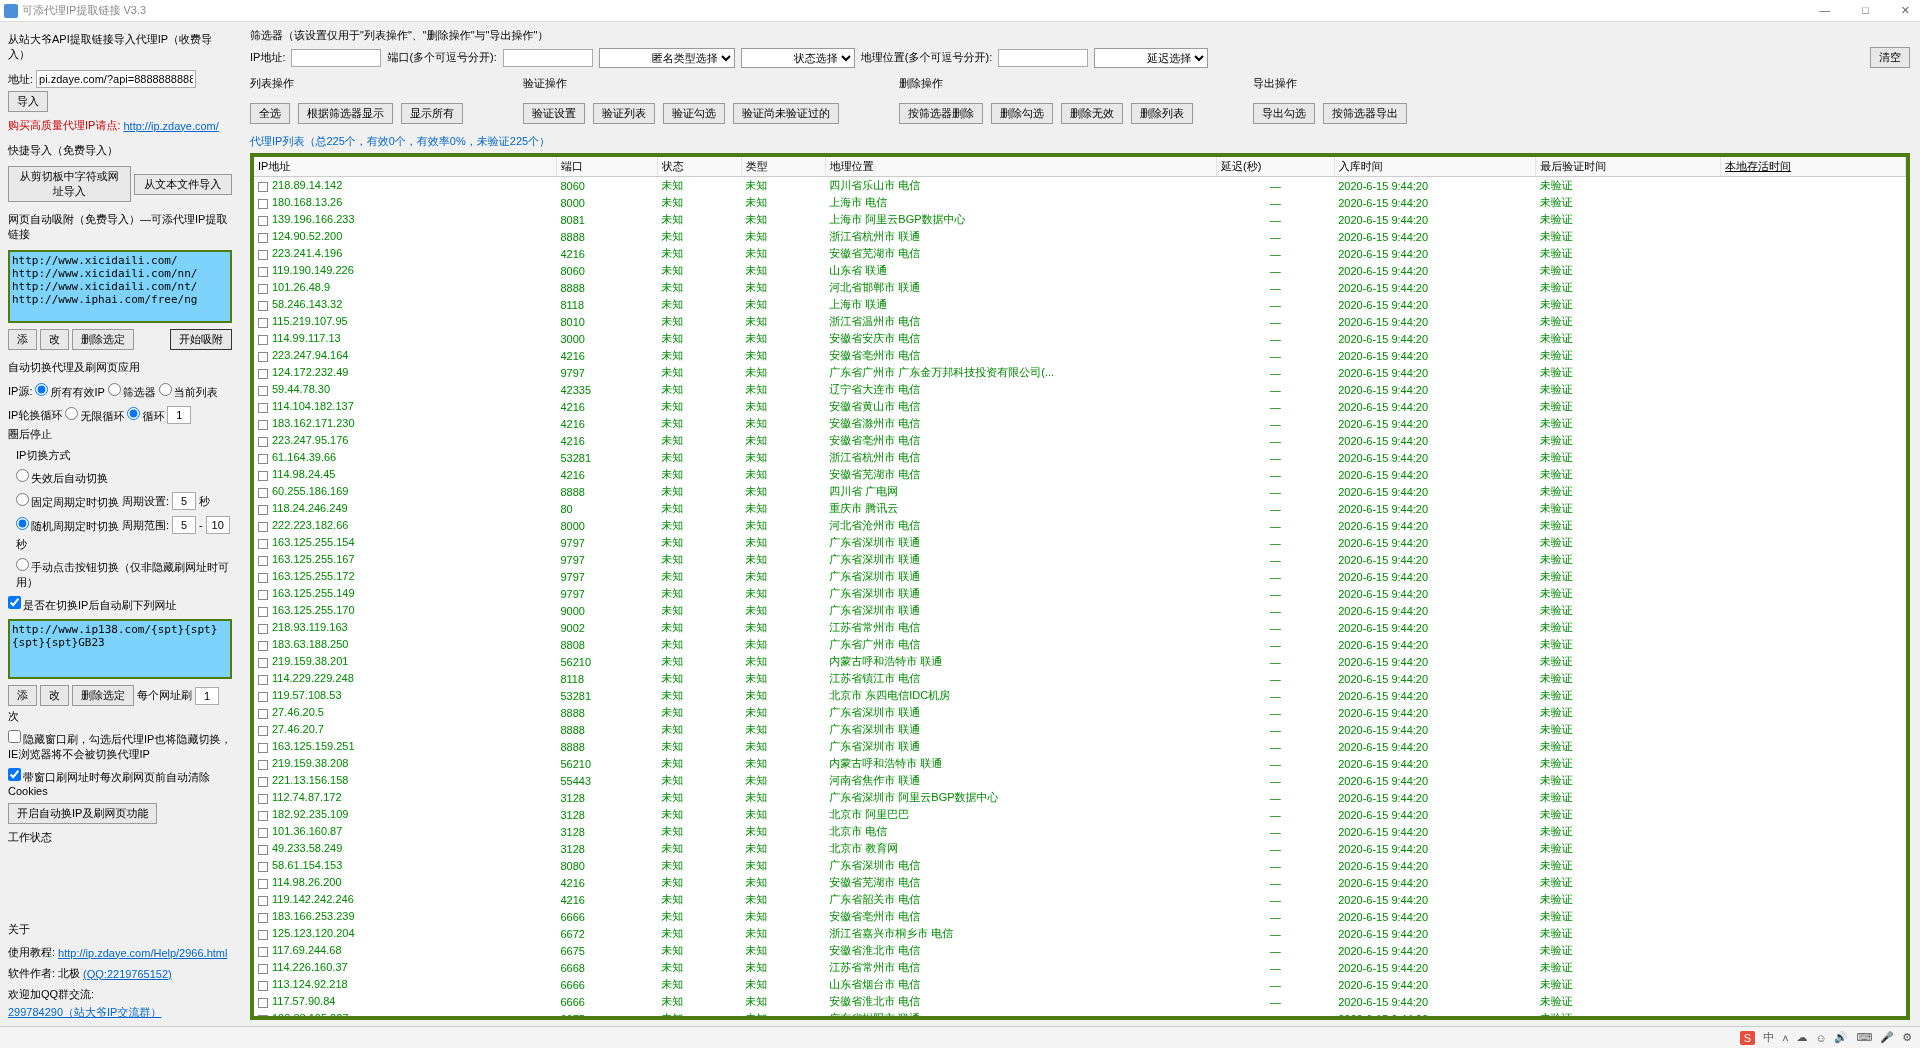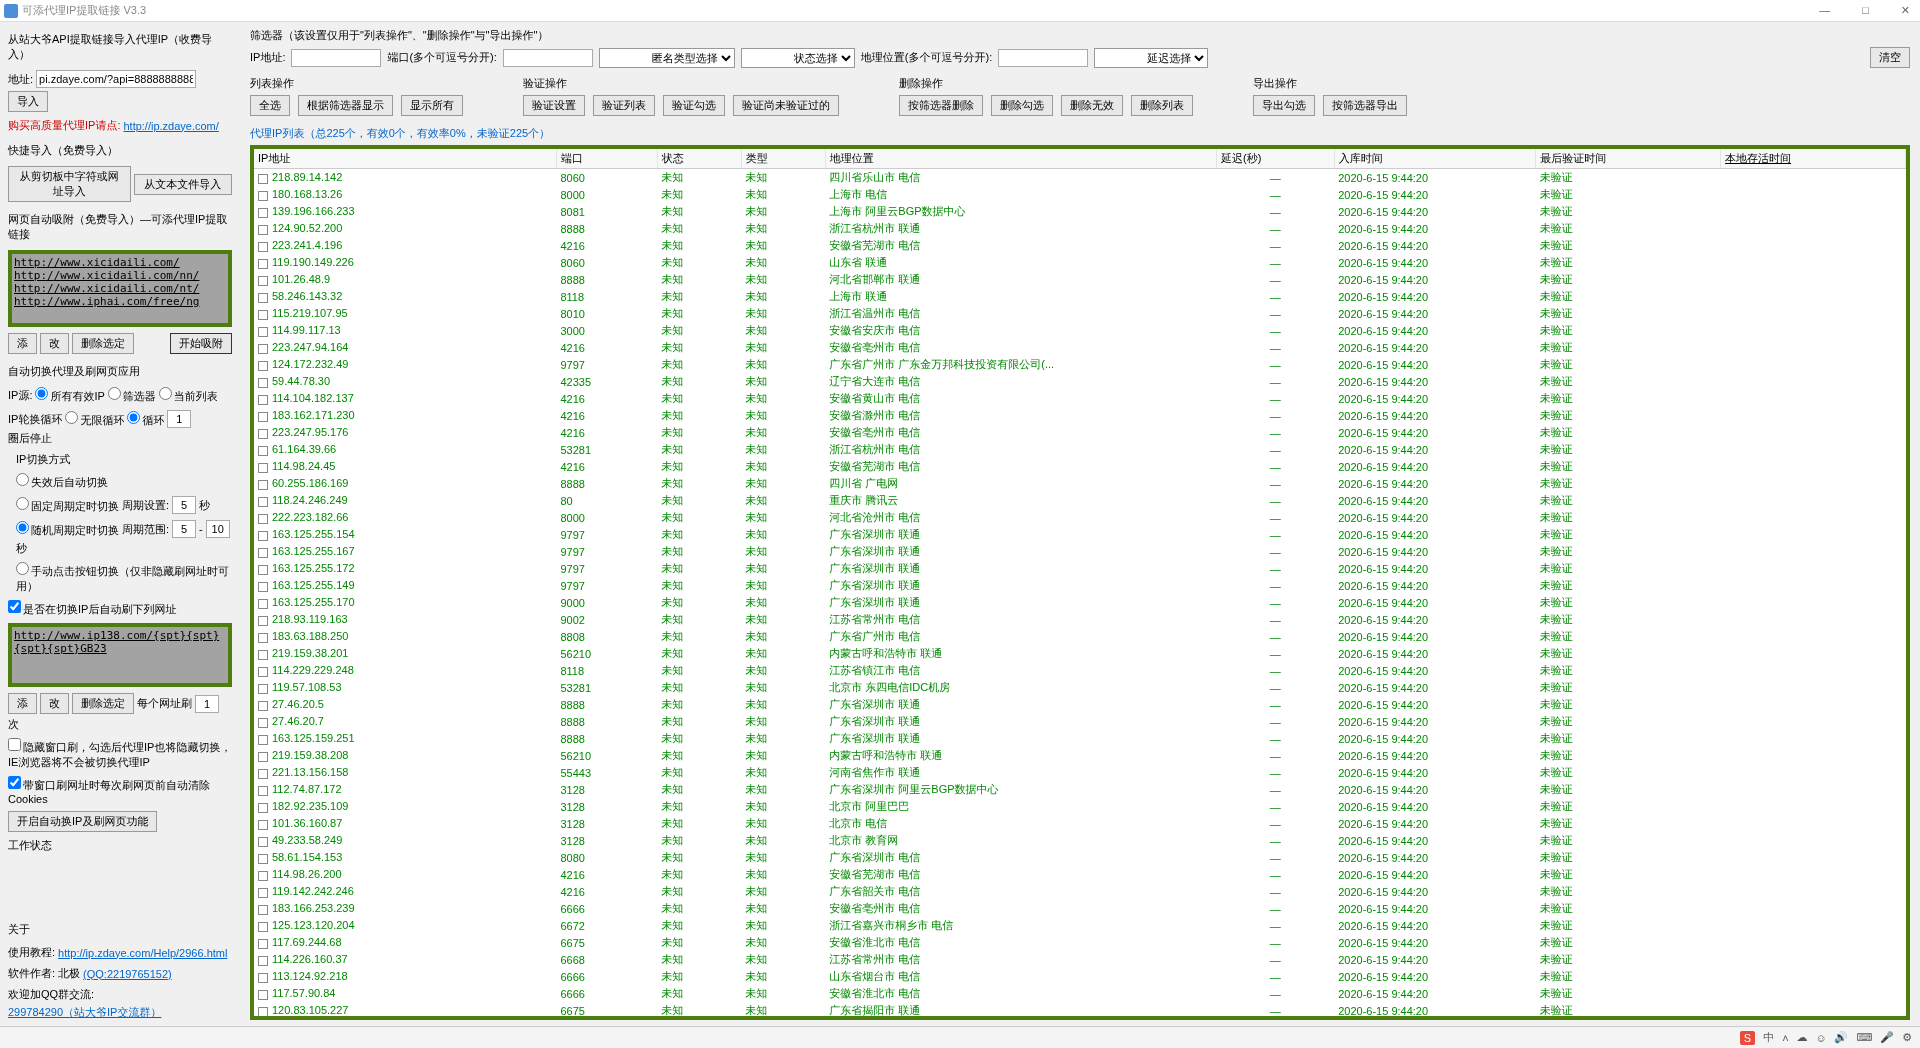--- a/index.html
+++ b/index.html
@@ -16,33 +16,33 @@
 
 
 .left { width: 240px; background: #f0f0f0; padding: 6px 8px; display: flex; flex-direction: column; gap: 6px; overflow: hidden; }
 .section-title { font-size: 11px; color: #000; margin-top: 4px; margin-bottom: 2px; }
 .row { display: flex; align-items: center; gap: 3px; flex-wrap: wrap; }
 .row label { font-size: 11px; }
 input[type="text"] { border: 1px solid #aaa; height: 18px; padding: 0 2px; font-size: 11px; background: #fff; }
 .link { color: #0066cc; text-decoration: underline; cursor: pointer; }
 .linkred { color: #cc0000; }
 button, .btn { border: 1px solid #999; background: #e8e8e8; padding: 2px 8px; font-size: 11px; cursor: pointer; min-height: 20px; }
-textarea { border: 4px solid #4d7c0f; font-size: 11px; padding: 2px; background: #a3a3a3; resize: none; font-family: monospace; text-decoration: underline; }
+textarea { border: 2px solid #4d7c0f; font-size: 11px; padding: 2px; background: #7dd3fc; resize: none; font-family: monospace; }
 input[type="radio"], input[type="checkbox"] { margin-right: 2px; }
 .small-num { width: 24px; text-align: center; }
 
 
 .right { flex: 1; background: #f0f0f0; padding: 6px 10px; display: flex; flex-direction: column; }
 .filter-title { font-size: 11px; margin-bottom: 4px; }
 .filter-row { display: flex; align-items: center; gap: 6px; margin-bottom: 8px; }
 .filter-row input[type="text"] { width: 90px; }
 select { border: 1px solid #999; height: 20px; font-size: 11px; background: #fff; padding-left: 48px; }
 
 .ops-row { display: flex; gap: 60px; margin-bottom: 4px; }
-.ops-group { display: flex; flex-direction: column; gap: 4px; }
+.ops-group { display: flex; flex-direction: column; gap: 12px; }
 .ops-group-title { font-size: 11px; }
 .ops-btns { display: flex; gap: 8px; }
 
 .list-title { color: #0066cc; font-size: 11px; margin: 6px 0 4px 0; }
 
 
 .table-wrap { flex: 1; background: #fff; border: 4px solid #4d7c0f; overflow-y: scroll; }
 .table { width: 100%; border-collapse: collapse; }
 .table th { text-align: left; font-weight: normal; font-size: 11px; padding: 2px 4px; border-right: 1px solid #e4e4e4; border-bottom: 1px solid #ccc; background: #f8f8f8; position: sticky; top: 0; }
 .table td { font-size: 11px; padding: 1px 4px; color: #008800; white-space: nowrap; }

